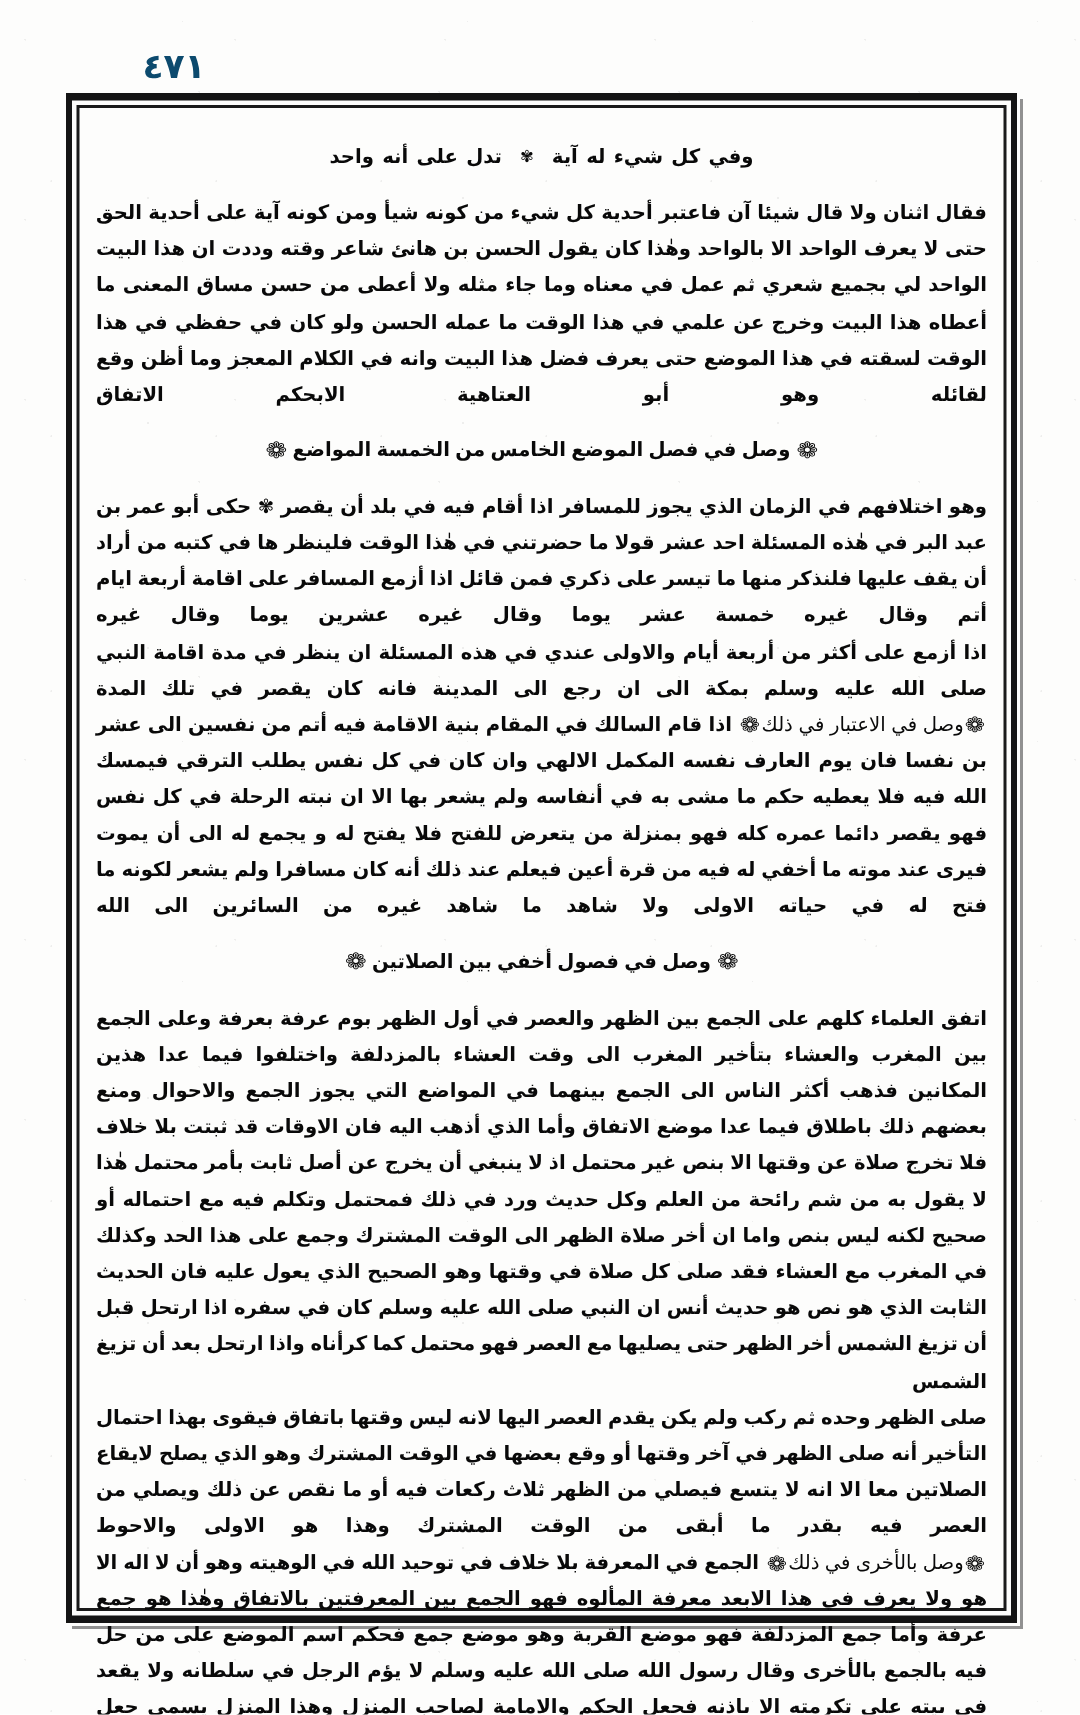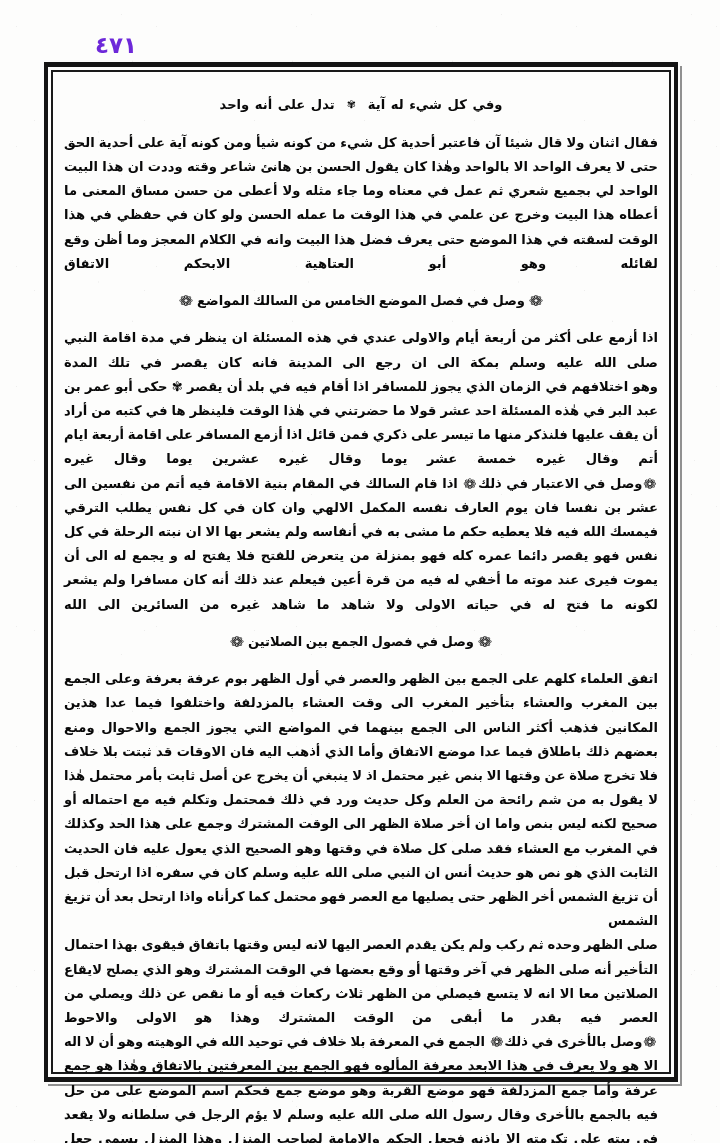--- a/index.html
+++ b/index.html
@@ -33,21 +33,21 @@
     direction: rtl;
   }
   .folio-number {
     position: absolute;
     left: 95px;
     top: 0;
     font-family: "DejaVu Sans", sans-serif;
     font-size: 23px;
     font-weight: 700;
     letter-spacing: 1px;
-    color: #6d28d9;
+    color: #0c4a6e;
     line-height: 30px;
   }
 
   
   .frame {
     position: absolute;
     top: 62px;
     left: 44px;
     width: 634px;
     height: 1020px;
@@ -138,21 +138,21 @@
     line-height: 1;
     vertical-align: -1px;
     padding: 0 2px;
     transform: scaleX(1.15);
   }
   .heading .htext { padding: 0 3px; }
 
   
   .inline-heading {
     white-space: nowrap;
-    font-weight: 700;
+    font-weight: 400;
   }
   .inline-heading .orn { font-size: 14px; }
 
   
   .speckle {
     position: absolute;
     inset: 0;
     pointer-events: none;
     opacity: .055;
     background-image:
@@ -179,30 +179,30 @@
     <div class="frame-inner"></div>
   </div>
 
   <div class="textblock">
 
 
     <p class="verse"><span>وفي كل شيء له آية</span><span class="sep">✾</span><span>تدل على أنه واحد</span></p>
 
     <p class="para">فقال اثنان ولا قال شيئا آن فاعتبر أحدية كل شيء من كونه شيأ ومن كونه آية على أحدية الحق حتى لا يعرف الواحد الا بالواحد وهٰذا كان يقول الحسن بن هانئ شاعر وقته وددت ان هذا البيت الواحد لي بجميع شعري ثم عمل في معناه وما جاء مثله ولا أعطى من حسن مساق المعنى ما أعطاه هذا البيت وخرج عن علمي في هذا الوقت ما عمله الحسن ولو كان في حفظي في هذا الوقت لسقته في هذا الموضع حتى يعرف فضل هذا البيت وانه في الكلام المعجز وما أظن وقع لقائله وهو أبو العتاهية الابحكم الاتفاق</p>
 
-    <p class="heading"><span class="orn">❁</span><span class="htext">وصل في فصل الموضع الخامس من السالك المواضع</span><span class="orn">❁</span></p>
+    <p class="heading"><span class="orn">❁</span><span class="htext">وصل في فصل الموضع الخامس من الخمسة المواضع</span><span class="orn">❁</span></p>
+
+    <p class="para">وهو اختلافهم في الزمان الذي يجوز للمسافر اذا أقام فيه في بلد أن يقصر ✾ حكى أبو عمر بن عبد البر في هٰذه المسئلة احد عشر قولا ما حضرتني في هٰذا الوقت فلينظر ها في كتبه من أراد أن يقف عليها فلنذكر منها ما تيسر على ذكري فمن قائل اذا أزمع المسافر على اقامة أربعة ايام أتم وقال غيره خمسة عشر يوما وقال غيره عشرين يوما وقال غيره</p>
 
     <p class="para">اذا أزمع على أكثر من أربعة أيام والاولى عندي في هذه المسئلة ان ينظر في مدة اقامة النبي صلى الله عليه وسلم بمكة الى ان رجع الى المدينة فانه كان يقصر في تلك المدة</p>
-
-    <p class="para">وهو اختلافهم في الزمان الذي يجوز للمسافر اذا أقام فيه في بلد أن يقصر ✾ حكى أبو عمر بن عبد البر في هٰذه المسئلة احد عشر قولا ما حضرتني في هٰذا الوقت فلينظر ها في كتبه من أراد أن يقف عليها فلنذكر منها ما تيسر على ذكري فمن قائل اذا أزمع المسافر على اقامة أربعة ايام أتم وقال غيره خمسة عشر يوما وقال غيره عشرين يوما وقال غيره</p>
 
     <p class="para"><span class="inline-heading"><span class="orn">❁</span><span>وصل في الاعتبار في ذلك</span><span class="orn">❁</span></span>
       <span>اذا قام السالك في المقام بنية الاقامة فيه أتم من نفسين الى عشر بن نفسا فان يوم العارف نفسه المكمل الالهي وان كان في كل نفس يطلب الترقي فيمسك الله فيه فلا يعطيه حكم ما مشى به في أنفاسه ولم يشعر بها الا ان نبته الرحلة في كل نفس فهو يقصر دائما عمره كله فهو بمنزلة من يتعرض للفتح فلا يفتح له و يجمع له الى أن يموت فيرى عند موته ما أخفي له فيه من قرة أعين فيعلم عند ذلك أنه كان مسافرا ولم يشعر لكونه ما فتح له في حياته الاولى ولا شاهد ما شاهد غيره من السائرين الى الله</span></p>
 
-    <p class="heading"><span class="orn">❁</span><span class="htext">وصل في فصول الجمع بين الصلاتين</span><span class="orn">❁</span></p>
+    <p class="heading"><span class="orn">❁</span><span class="htext">وصل في فصول أخفي بين الصلاتين</span><span class="orn">❁</span></p>
 
     <p class="para">اتفق العلماء كلهم على الجمع بين الظهر والعصر في أول الظهر بوم عرفة بعرفة وعلى الجمع بين المغرب والعشاء بتأخير المغرب الى وقت العشاء بالمزدلفة واختلفوا فيما عدا هذين المكانين فذهب أكثر الناس الى الجمع بينهما في المواضع التي يجوز الجمع والاحوال ومنع بعضهم ذلك باطلاق فيما عدا موضع الاتفاق وأما الذي أذهب اليه فان الاوقات قد ثبتت بلا خلاف فلا تخرج صلاة عن وقتها الا بنص غير محتمل اذ لا ينبغي أن يخرج عن أصل ثابت بأمر محتمل هٰذا</p>
 
     <p class="para">لا يقول به من شم رائحة من العلم وكل حديث ورد في ذلك فمحتمل وتكلم فيه مع احتماله أو صحيح لكنه ليس بنص واما ان أخر صلاة الظهر الى الوقت المشترك وجمع على هذا الحد وكذلك في المغرب مع العشاء فقد صلى كل صلاة في وقتها وهو الصحيح الذي يعول عليه فان الحديث الثابت الذي هو نص هو حديث أنس ان النبي صلى الله عليه وسلم كان في سفره اذا ارتحل قبل أن تزيغ الشمس أخر الظهر حتى يصليها مع العصر فهو محتمل كما كرأناه واذا ارتحل بعد أن تزيغ الشمس</p>
 
     <p class="para">صلى الظهر وحده ثم ركب ولم يكن يقدم العصر اليها لانه ليس وقتها باتفاق فيقوى بهذا احتمال التأخير أنه صلى الظهر في آخر وقتها أو وقع بعضها في الوقت المشترك وهو الذي يصلح لايقاع الصلاتين معا الا انه لا يتسع فيصلي من الظهر ثلاث ركعات فيه أو ما نقص عن ذلك ويصلي من العصر فيه بقدر ما أبقى من الوقت المشترك وهذا هو الاولى والاحوط</p>
 
     <p class="para"><span class="inline-heading"><span class="orn">❁</span><span>وصل بالأخرى في ذلك</span><span class="orn">❁</span></span>
       <span>الجمع في المعرفة بلا خلاف في توحيد الله في الوهيته وهو أن لا اله الا هو ولا يعرف في هذا الابعد معرفة المألوه فهو الجمع بين المعرفتين بالاتفاق وهٰذا هو جمع عرفة وأما جمع المزدلفة فهو موضع القربة وهو موضع جمع فحكم اسم الموضع على من حل فيه بالجمع بالأخرى وقال رسول الله صلى الله عليه وسلم لا يؤم الرجل في سلطانه ولا يقعد في بيته على تكرمته الا باذنه فجعل الحكم والامامة لصاحب المنزل وهذا المنزل يسمى جعل الامامة له والحكم فجمع فيه بين</span></p>
 

